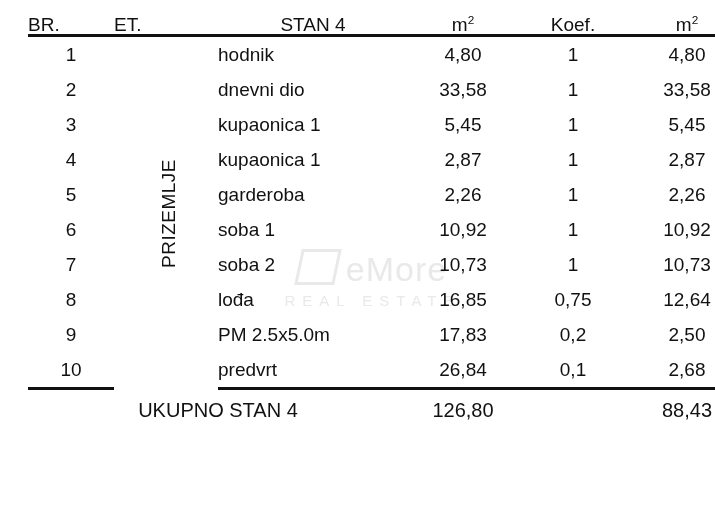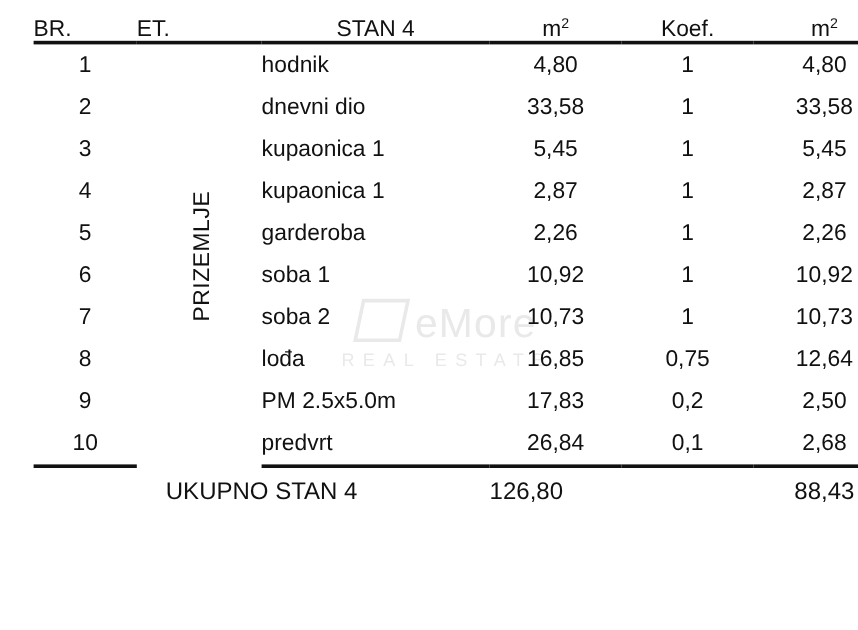--- a/index.html
+++ b/index.html
@@ -137,21 +137,21 @@
   }
 
   tfoot td {
     height: 40px;
     vertical-align: middle;
     font-weight: bold;
     font-size: 20px;
     border-bottom: 5px solid #111111;
   }
   .tf-label { text-align: center; padding-right: 0; }
-  .tf-m2a   { }
+  .tf-m2a   { text-align: center; }
   .tf-koef  { text-align: center; }
   .tf-m2b   { text-align: center; }
 
   sup { font-size: 0.62em; vertical-align: super; }
 </style>
 </head>
 <body>
 
 <div class="sheet">
 

